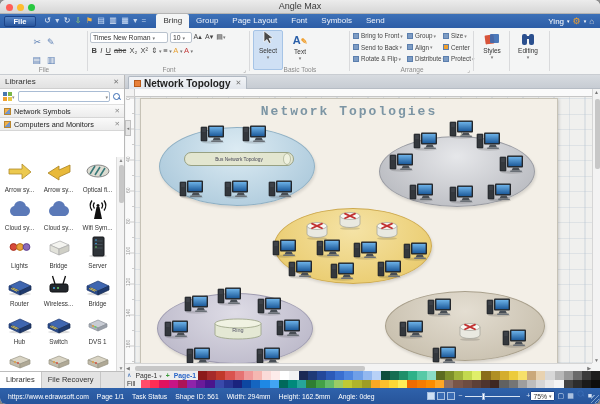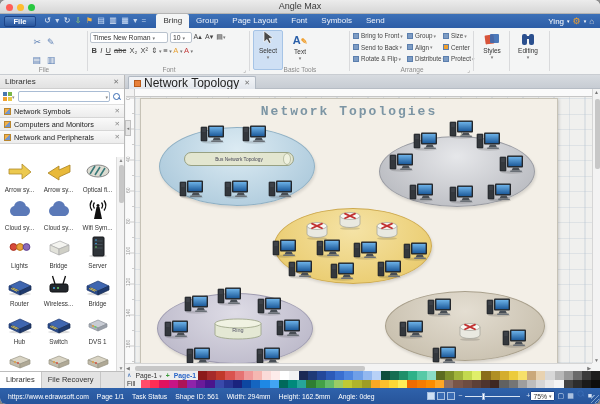--- a/index.html
+++ b/index.html
@@ -44,21 +44,21 @@
   .arr-item .albl { font-size:6.3px; color:#444; }
   .arr-item .ac { font-size:5px; color:#888; margin-left:1px; }
   .big-btn { position:absolute; top:2px; width:30px; height:40px; display:flex; flex-direction:column; align-items:center; }
   .big-btn .blabel { font-size:6.5px; color:#333; margin-top:1px; }
   .big-btn .bic { width:16px; height:14px; margin-top:2px; position:relative; }
 
   
   #docrow { position:absolute; left:125px; top:75px; width:475px; height:14px; background:linear-gradient(#d7dbe0,#c7ccd3); border-bottom:1px solid #b6bcc4; }
   #doc-tab { position:absolute; left:3px; top:1px; height:13px; background:linear-gradient(#f2f4f7,#e2e6ec); border:1px solid #b0b8c2; border-bottom:none; border-radius:2px 2px 0 0; display:flex; align-items:center; padding:0 5px; }
   #doc-tab .dticon { width:7px; height:7px; background:#e8803a; border:1px solid #b85a1a; margin-right:3px; }
-  #doc-tab .dtlabel { font-size:12px; color:#222; }
+  #doc-tab .dtlabel { font-size:10px; color:#222;font-weight:bold; }
   #doc-tab .dtclose { font-size:7px; color:#777; margin-left:5px; }
 
   
   #leftpanel { position:absolute; left:0; top:75px; width:125px; height:296px; background:#fff; border-right:1px solid #b8b8b8; }
   #lp-head { height:14px; background:linear-gradient(#f0f0f0,#e2e2e2); border-bottom:1px solid #cfcfcf; display:flex; align-items:center; padding:0 5px; }
   #lp-head .lptitle { font-size:8px; color:#333; }
   #lp-head .lpclose { margin-left:auto; font-size:7px; color:#777; }
   #lp-search { height:16px; display:flex; align-items:center; padding:0 3px; border-bottom:1px solid #e0e0e0; }
   #grid-ico { width:9px; height:9px; display:grid; grid-template-columns:4px 4px; gap:1px; }
   #grid-ico i { width:4px; height:4px; }
@@ -351,25 +351,20 @@
     </div>
     <div id="lp-sections">
         <div class="lsec">
           <span class="sicon"></span>
           <span class="slabel">Network Symbols</span>
           <span class="sclose">✕</span>
         </div>
         <div class="lsec">
           <span class="sicon"></span>
           <span class="slabel">Computers and Monitors</span>
-          <span class="sclose">✕</span>
-        </div>
-        <div class="lsec">
-          <span class="sicon"></span>
-          <span class="slabel">Network and Peripherals</span>
           <span class="sclose">✕</span>
         </div>
       </div>
     <div id="symbolgrid">
         <div class="symitem">
           <span><svg width="26" height="22" viewBox="0 0 26 22">
               <polygon points="2,9 15,9 15,4 24,12 15,19 15,14 2,14" fill="#ecc94f" stroke="#b08c28" stroke-width="0.8"></polygon>
             </svg></span>
           <span class="slbl">Arrow sy...</span>
         </div>

